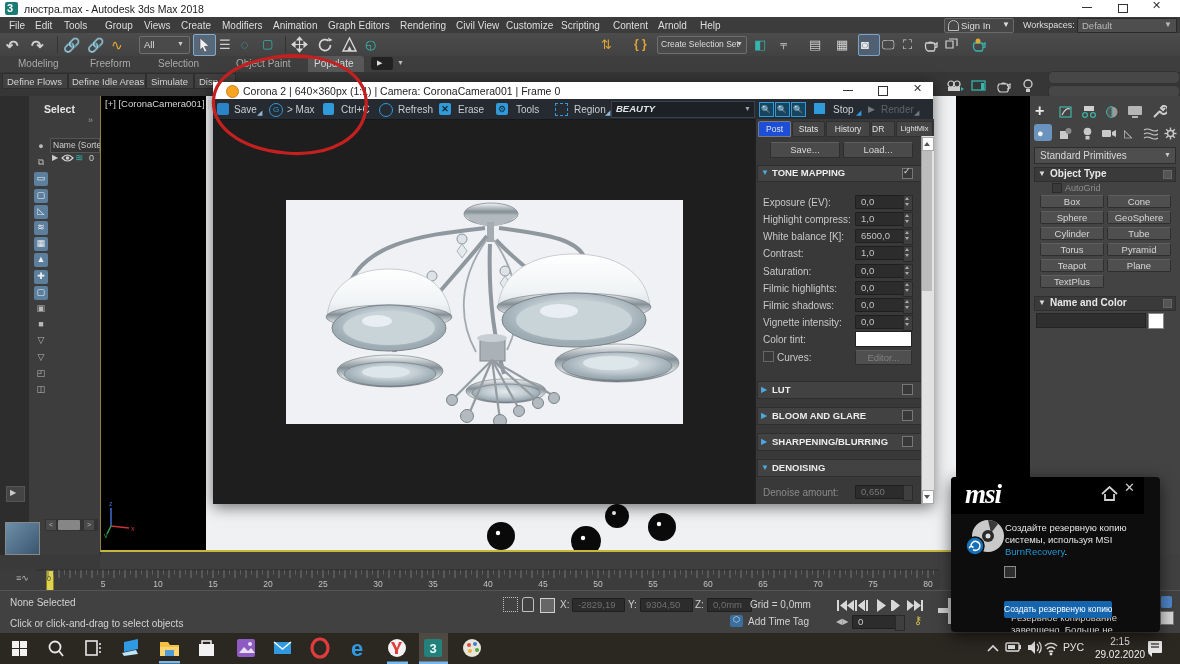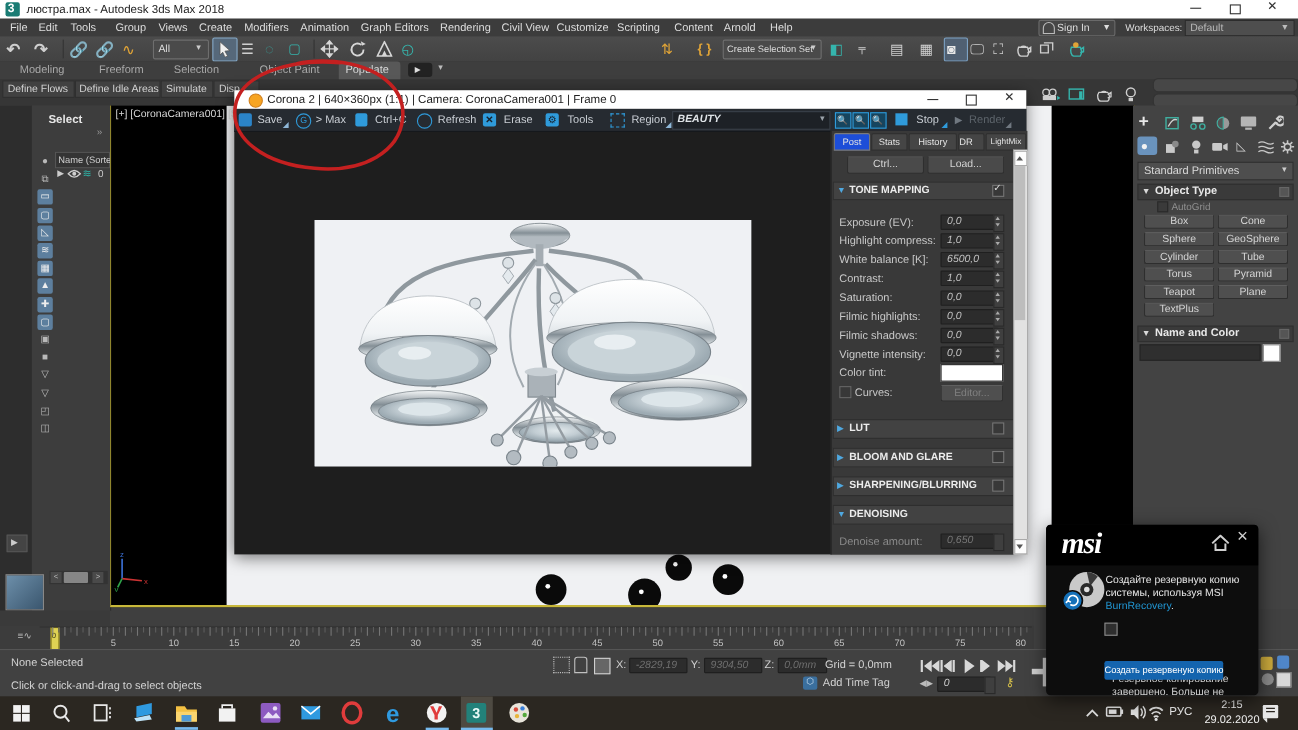--- a/index.html
+++ b/index.html
@@ -5,21 +5,21 @@
 #stage{position:relative;width:1180px;height:664px;overflow:hidden;background:#3f3f3f;
  font-family:"Liberation Sans",sans-serif;-webkit-font-smoothing:antialiased;}
 .ab{position:absolute;}
 .ic{position:absolute;color:#cfcfcf;font-size:13px;line-height:1;text-align:center;}
 .mi{color:#dedede;font-size:10px;}
 .btn3{background:#4f4f4f;border:1px solid #2e2e2e;border-top-color:#5f5f5f;border-radius:2px;
  color:#d6d6d6;font-size:9.5px;text-align:center;}
 .cl{color:#c9ced4;font-size:10px;}
 .crow{position:absolute;color:#c8c8c8;font-size:10px;}
 .cval{position:absolute;background:#2c2c2c;border:1px solid #1f1f1f;color:#c4c4c4;
- font-size:9.5px;text-align:left;padding-left:5px;border-radius:1px;font-style:italic;}
+ font-size:9.5px;text-align:left;padding-left:5px;border-radius:1px;}
 </style></head>
 <body>
 <div id="stage">
 
 <div class="ab" style="left:0;top:0;width:1180px;height:17px;background:#ffffff;"></div>
 <div class="ab" style="left:5px;top:2px;width:13px;height:13px;background:#1a7c74;border-radius:2px;"></div>
 <div class="ab" style="left:7px;top:2px;color:#fff;font-size:11px;font-weight:bold;">3</div>
 <div class="ab" style="left:24px;top:3px;color:#1c1c1c;font-size:10.5px;">люстра.max - Autodesk 3ds Max 2018</div>
 <div class="ab" style="left:1082px;top:7px;width:10px;height:1px;background:#333;"></div>
 <div class="ab" style="left:1118px;top:4px;width:8px;height:7px;border:1px solid #333;"></div>
@@ -340,21 +340,21 @@
 
   <div class="ab" style="left:73px;top:118px;width:397px;height:224px;background:#eef0f4;overflow:hidden;" id="renderimg"></div>
 
   <div class="ab" style="left:542px;top:37px;width:178px;height:385px;background:#393939;border-left:1px solid #202020;" id="vfbpanel"></div>
 </div>
 <div class="ab" style="left:758px;top:121px;width:31px;height:14px;background:#1d4ed8;border:1px solid #7a7a7a;border-radius:2px 2px 0 0;color:#e2e2e2;font-size:8.5px;text-align:center;line-height:14px;">Post</div>
 <div class="ab" style="left:792px;top:121px;width:31px;height:14px;background:#454545;border:1px solid #303030;border-radius:2px 2px 0 0;color:#e2e2e2;font-size:8.5px;text-align:center;line-height:14px;">Stats</div>
 <div class="ab" style="left:826px;top:121px;width:42px;height:14px;background:#454545;border:1px solid #303030;border-radius:2px 2px 0 0;color:#e2e2e2;font-size:8.5px;text-align:center;line-height:14px;">History</div>
 <div class="ab" style="left:871px;top:121px;width:22px;height:14px;background:#454545;border:1px solid #303030;border-radius:2px 2px 0 0;color:#e2e2e2;font-size:8.5px;text-align:left;line-height:14px;">DR</div>
 <div class="ab" style="left:896px;top:121px;width:35px;height:14px;background:#454545;border:1px solid #303030;border-radius:2px 2px 0 0;color:#e2e2e2;font-size:7.5px;text-align:center;line-height:14px;">LightMix</div>
-<div class="ab btn3" style="left:770px;top:142px;width:68px;height:14px;line-height:14px;background:#4a4a4a;">Ctrl...</div>
+<div class="ab btn3" style="left:770px;top:142px;width:68px;height:14px;line-height:14px;background:#4a4a4a;">Save...</div>
 <div class="ab btn3" style="left:843px;top:142px;width:68px;height:14px;line-height:14px;background:#4a4a4a;">Load...</div>
 <div class="ab" style="left:757px;top:165px;width:163px;height:15px;background:#424242;border:1px solid #2e2e2e;"></div>
 <div class="ab" style="left:761px;top:168px;color:#4fa8e0;font-size:8px;">▼</div>
 <div class="ab" style="left:772px;top:167px;color:#ececec;font-size:9.5px;font-weight:bold;">TONE MAPPING</div>
 <div class="ab" style="left:902px;top:168px;width:9px;height:9px;background:#383838;border:1px solid #777;"></div>
 <div class="ab" style="left:903px;top:166px;color:#ddd;font-size:9px;">✓</div>
 <div class="crow" style="left:763px;top:197px;">Exposure (EV):</div>
 <div class="cval" style="left:855px;top:195px;width:46px;height:12px;line-height:12px;">0,0</div>
 <div class="ab" style="left:903px;top:195px;width:8px;height:14px;background:#3f3f3f;border:1px solid #2a2a2a;"></div>
 <div class="ab" style="left:905px;top:197px;width:0;height:0;border-left:2.5px solid transparent;border-right:2.5px solid transparent;border-bottom:3.5px solid #aaa;"></div>
@@ -801,21 +801,21 @@
 
  <rect x="1148" y="8" width="14" height="12" rx="1" fill="#e8e8e8"></rect>
       <path d="M1148,20 l4,4 v-4" fill="#e8e8e8"></path>
       <line x1="1151" y1="11" x2="1159" y2="11" stroke="#2b2721" stroke-width="1.2"></line>
       <line x1="1151" y1="14" x2="1159" y2="14" stroke="#2b2721" stroke-width="1.2"></line>
 </svg>
 <div class="ab" style="left:1063px;top:641px;color:#f0f0f0;font-size:10.5px;">РУС</div>
 <div class="ab" style="left:1098px;top:636px;width:44px;color:#f0f0f0;font-size:10px;text-align:center;">2:15</div>
 <div class="ab" style="left:1089px;top:649px;width:62px;color:#f0f0f0;font-size:10px;text-align:center;">29.02.2020</div>
 
-<div class="ab" style="left:951px;top:477px;width:193px;height:155px;background:#0d0d0d;border-radius:4px;box-shadow:0 4px 16px rgba(0,0,0,0.6);overflow:hidden;">
+<div class="ab" style="left:951px;top:477px;width:193px;height:155px;background:#0d0d0d;border-radius:4px;box-shadow:0 4px 16px rgba(0,0,0,0.6);overflow:hidden;padding-left:16px;">
   <div class="ab" style="left:0;top:0;width:193px;height:37px;background:#000;"></div>
   <div class="ab" style="left:14px;top:2px;color:#fff;font-size:27px;font-weight:bold;font-style:italic;font-family:'Liberation Serif',serif;letter-spacing:-1px;">msi</div>
   <svg class="ab" style="left:150px;top:9px;" width="17" height="15" viewBox="0 0 17 15">
         <path d="M1,8 L8.5,1 L16,8 M4,8 v6 h9 v-6" fill="none" stroke="#cfcfcf" stroke-width="1.8"></path>
       </svg>
   <div class="ab" style="left:173px;top:3px;color:#cfcfcf;font-size:13px;">✕</div>
 
   <svg class="ab" style="left:12px;top:40px;" width="44" height="42" viewBox="0 0 44 42">
     <circle cx="25" cy="19" r="16" fill="#c9c9c9"></circle>
     <path d="M25,3 a16,16 0 0 1 10,4 l-7,9 Z" fill="#3a3a3a"></path>

